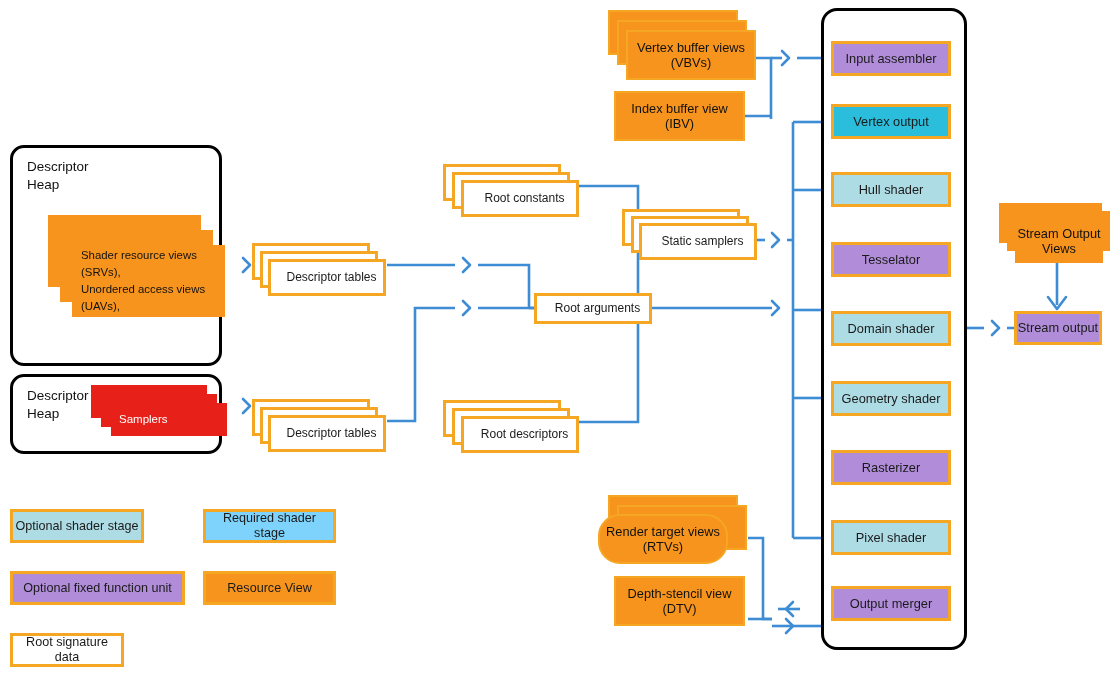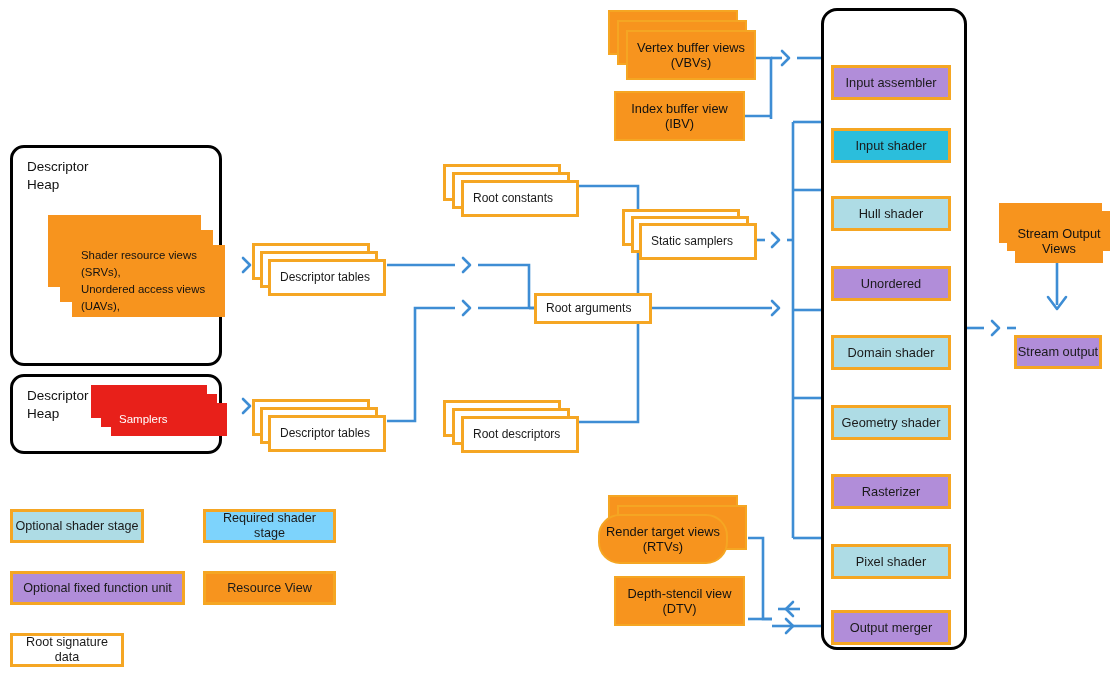--- a/index.html
+++ b/index.html
@@ -21,40 +21,40 @@
   .heap-label{
     position:absolute;left:14px;top:10px;font-size:13.5px;line-height:1.35;
     text-align:left;color:#111;
   }
   .pipeline-frame{
     border:3.5px solid #000000;border-radius:16px;background:#ffffff;display:block;
   }
 
   
   .stage{
-    border:3px solid #F5A623;font-size:12.8px;margin-top:24px;
+    border:3px solid #F5A623;font-size:12.8px;
   }
   .stage.optional{background:#AEDCE5;}
   .stage.required{background:#2BBEDC;}
   .stage.fixed{background:#B18DD9;}
 
   
   .res{
     background:#F7941E;border:2.5px solid #F5A623;font-size:12.8px;color:#111;
   }
   .res-plain{
     background:#F7941E;border:none;font-size:12.8px;color:#111;
   }
   .res-shadow{background:#F7941E;border:2.5px solid #F5A623;}
   .res-shadow-plain{background:#F7941E;border:none;}
 
   
   .card{
     background:#ffffff;border:3px solid #F5A623;font-size:12px;
-    justify-content:flex-start;padding-left:9px;text-align:left;
+    justify-content:center;padding-left:9px;text-align:left;
   }
   .card-shadow{background:#ffffff;border:3px solid #F5A623;}
 
   
   .red{background:#E8201A;border:none;font-size:11.5px;color:#ffffff;
        justify-content:flex-start;padding-left:8px;text-align:left;}
   .red-shadow{background:#E8201A;border:none;}
 
   
   .srv-text{
@@ -259,27 +259,27 @@
   <div class="node stage fixed" style="left:1014px;top:311px;width:88px;height:34px;">
     <span>Stream output</span>
   </div>
 
   <div class="pipeline-frame" style="position:absolute;left:821px;top:8px;width:140px;height:636px;"></div>
 
   <div class="node stage fixed" style="left:831px;top:41px;width:120px;height:35px;">
     <span>Input assembler</span>
   </div>
   <div class="node stage required" style="left:831px;top:104px;width:120px;height:35px;">
-    <span>Input shader</span>
+    <span>Vertex output</span>
   </div>
   <div class="node stage optional" style="left:831px;top:172px;width:120px;height:35px;">
     <span>Hull shader</span>
   </div>
   <div class="node stage fixed" style="left:831px;top:242px;width:120px;height:35px;">
-    <span>Unordered</span>
+    <span>Tesselator</span>
   </div>
   <div class="node stage optional" style="left:831px;top:311px;width:120px;height:35px;">
     <span>Domain shader</span>
   </div>
   <div class="node stage optional" style="left:831px;top:381px;width:120px;height:35px;">
     <span>Geometry shader</span>
   </div>
   <div class="node stage fixed" style="left:831px;top:450px;width:120px;height:35px;">
     <span>Rasterizer</span>
   </div>

